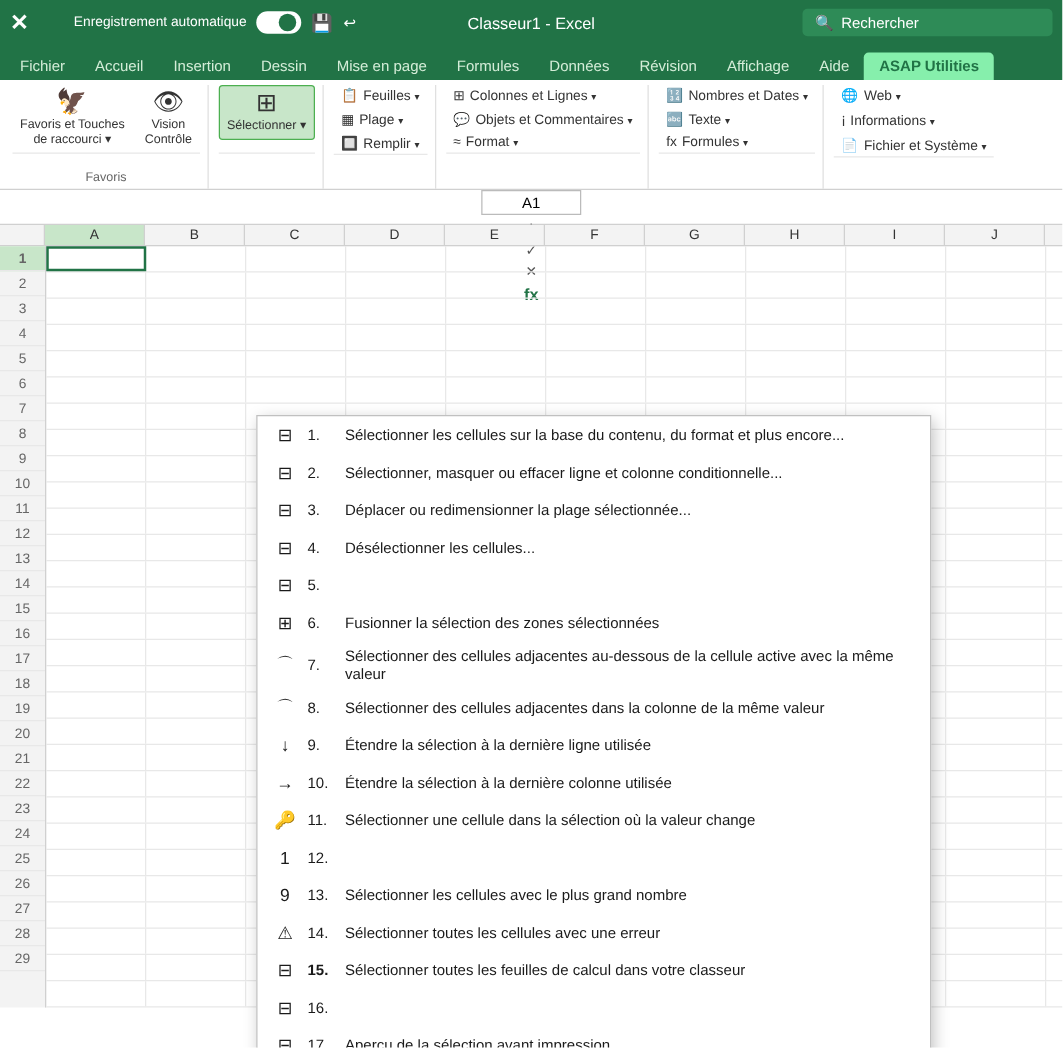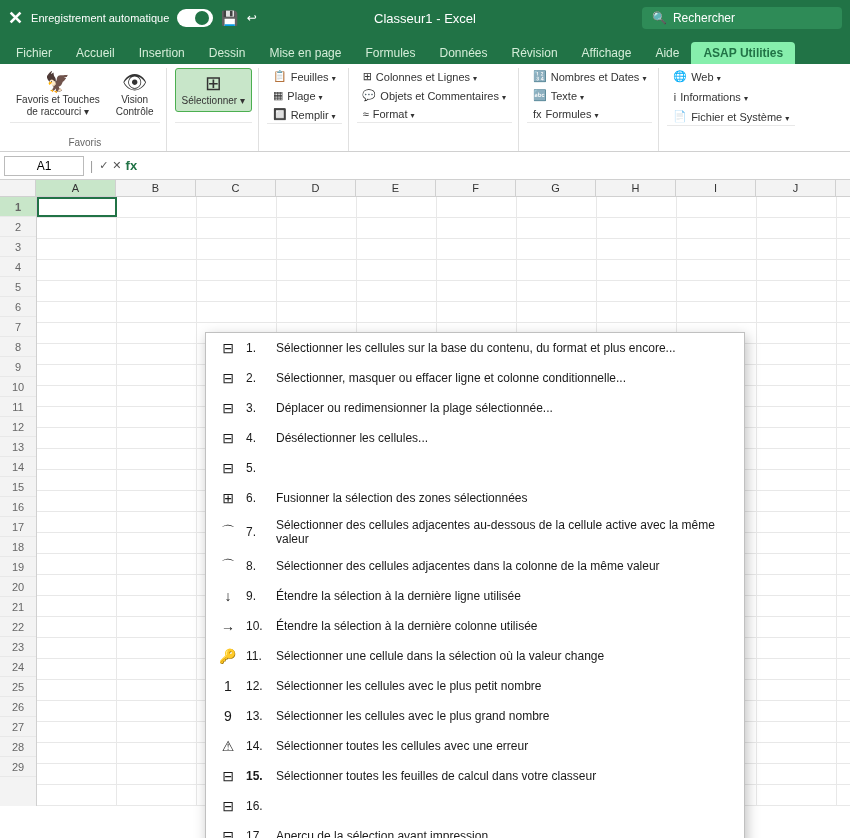--- a/index.html
+++ b/index.html
@@ -9,21 +9,21 @@
     .title-bar {
       background: #217346;
       height: 36px;
       display: flex;
       align-items: center;
       padding: 0 8px;
       color: white;
     }
     .title-bar-left { display: flex; align-items: center; gap: 8px; flex: 1; }
     .excel-icon { font-size: 18px; font-weight: bold; color: white; }
-    .auto-save-label { font-size: 11px; color: white; }
+    .auto-save-label { font-size: 11px; color: white; margin-left: 28px; }
     .toggle-switch {
       width: 36px; height: 18px; background: white; border-radius: 9px;
       display: inline-flex; align-items: center; padding: 2px;
       position: relative;
     }
     .toggle-knob {
       width: 14px; height: 14px; background: #217346; border-radius: 50%;
       margin-left: 16px;
     }
     .title-bar-center { flex: 1; text-align: center; font-size: 13px; color: white; }
@@ -95,20 +95,21 @@
 
     
     .formula-bar {
       height: 28px;
       background: white;
       border-bottom: 1px solid #d0d0d0;
       display: flex;
       align-items: center;
       padding: 0 4px;
       gap: 4px;
+      flex-direction: column;
     }
     .name-box {
       width: 80px; border: 1px solid #bbb; padding: 2px 4px;
       font-size: 12px; text-align: center;
     }
     .formula-bar-sep { color: #999; margin: 0 2px; }
     .formula-bar-fx { color: #217346; font-weight: bold; font-size: 13px; }
     .formula-input { flex: 1; border: none; outline: none; font-size: 12px; }
     .col-headers {
       display: flex;
@@ -783,21 +784,20 @@
         <span class="menu-text">Étendre la sélection à la dernière colonne utilisée</span>
       </div>
       <div class="menu-item">
         <span class="menu-icon">🔑</span>
         <span style="min-width: 22px; font-weight: 500;">11.</span>
         <span class="menu-text">Sélectionner une cellule dans la sélection où la valeur change</span>
       </div>
       <div class="menu-item">
         <span class="menu-icon">1</span>
         <span style="min-width: 22px; font-weight: 500;">12.</span>
-        <span class="menu-text">Sélectionner les cellules avec le plus petit nombre</span>
       </div>
       <div class="menu-item">
         <span class="menu-icon">9</span>
         <span style="min-width: 22px; font-weight: 500;">13.</span>
         <span class="menu-text">Sélectionner les cellules avec le plus grand nombre</span>
       </div>
       <div class="menu-item">
         <span class="menu-icon">⚠</span>
         <span style="min-width: 22px; font-weight: 500;">14.</span>
         <span class="menu-text">Sélectionner toutes les cellules avec une erreur</span>

